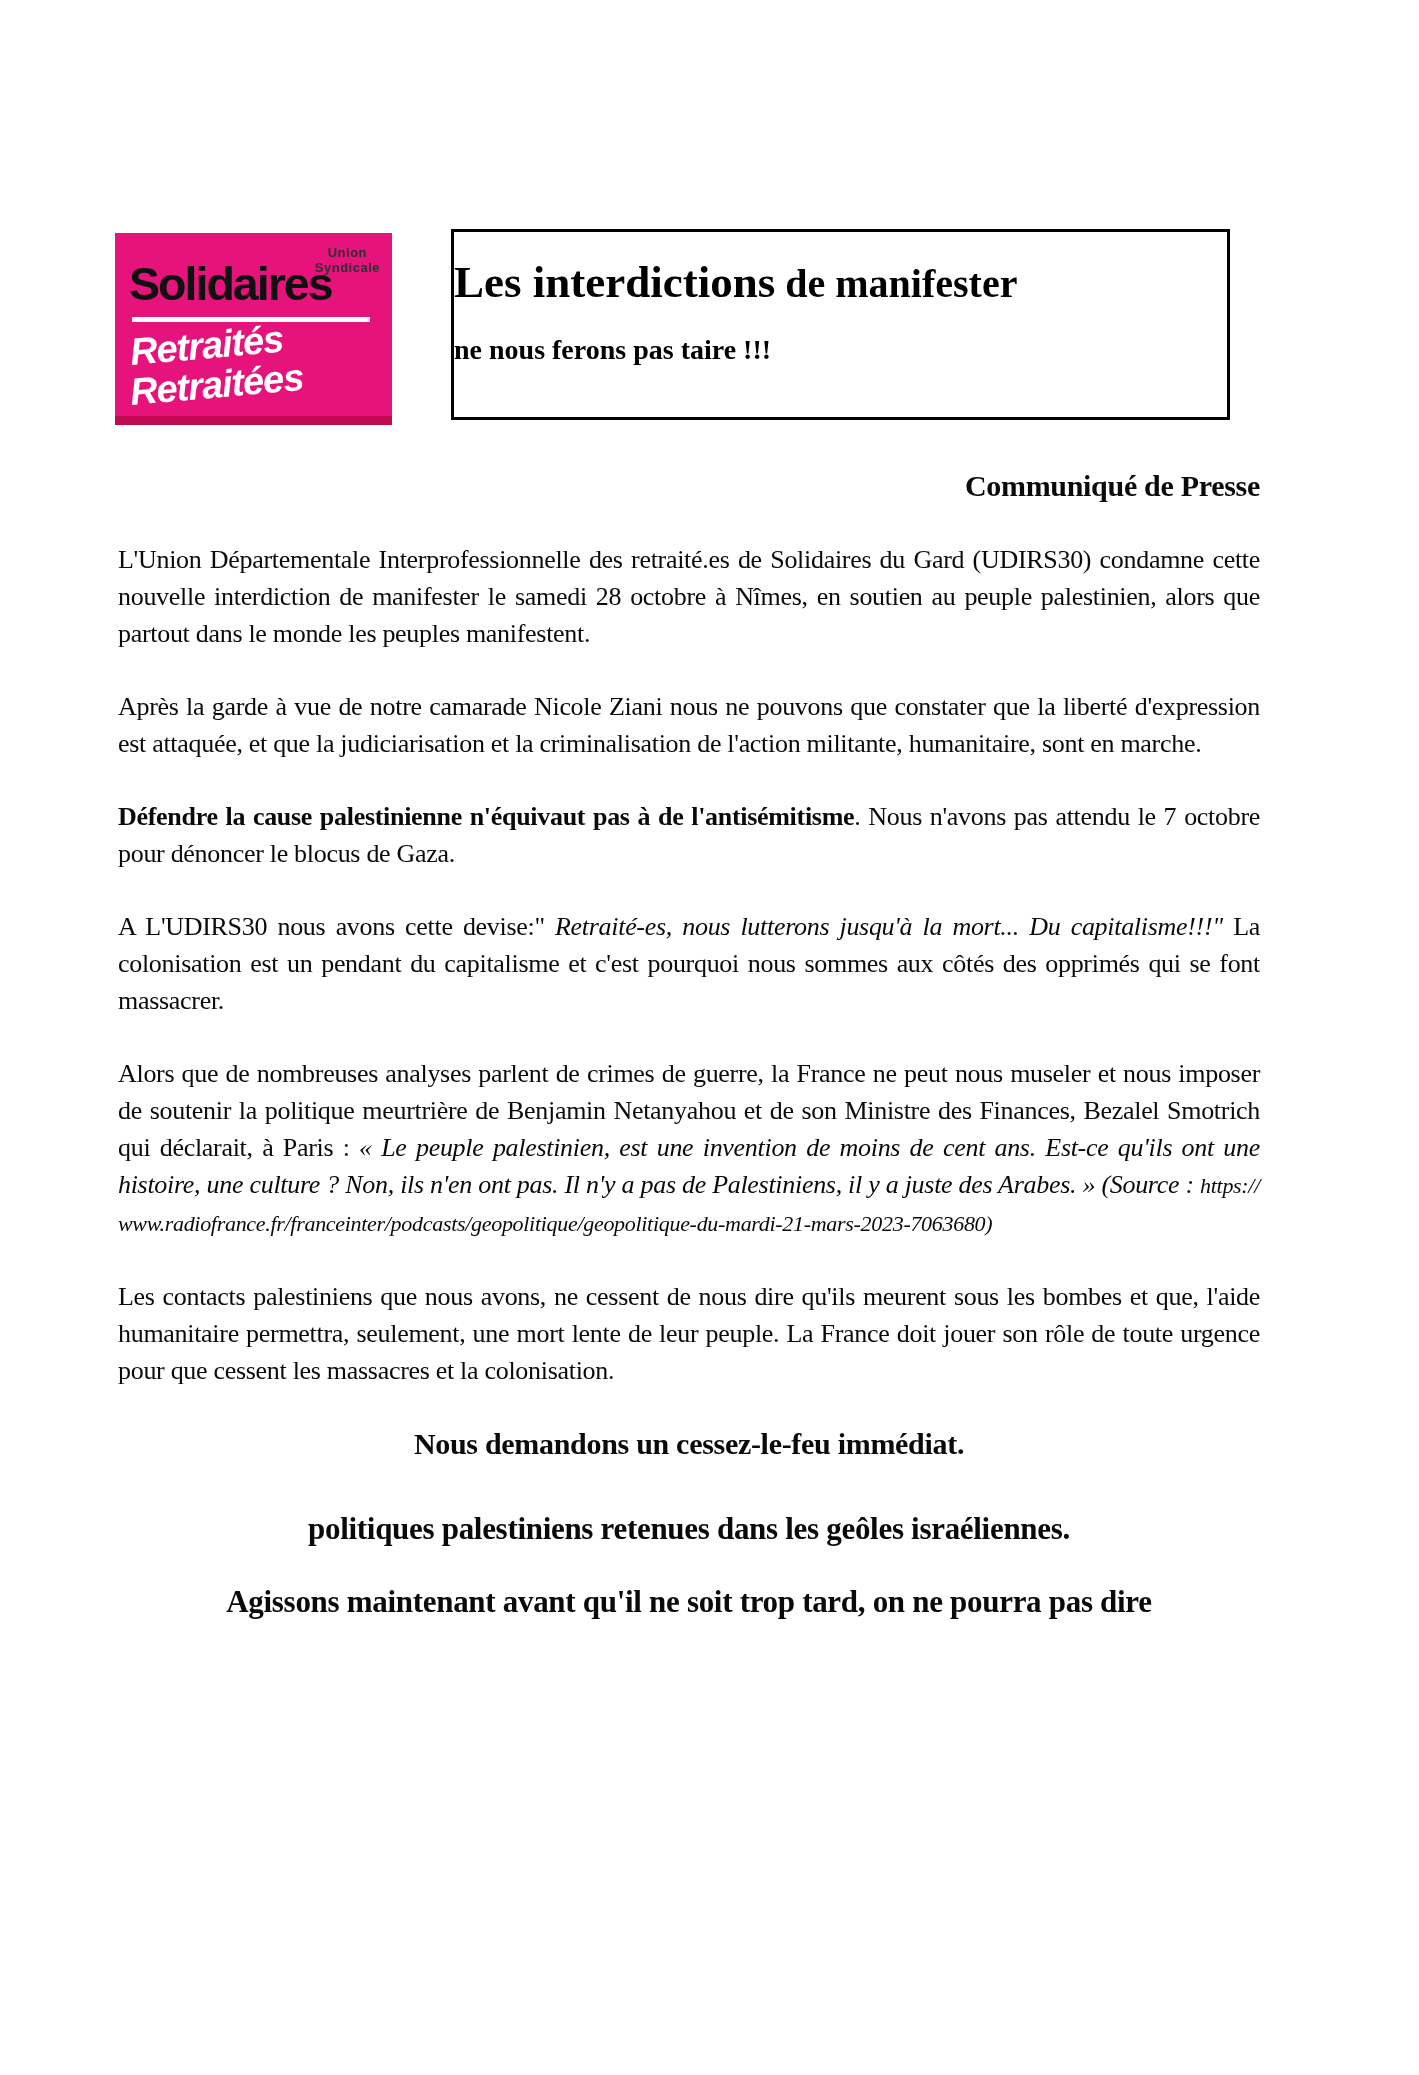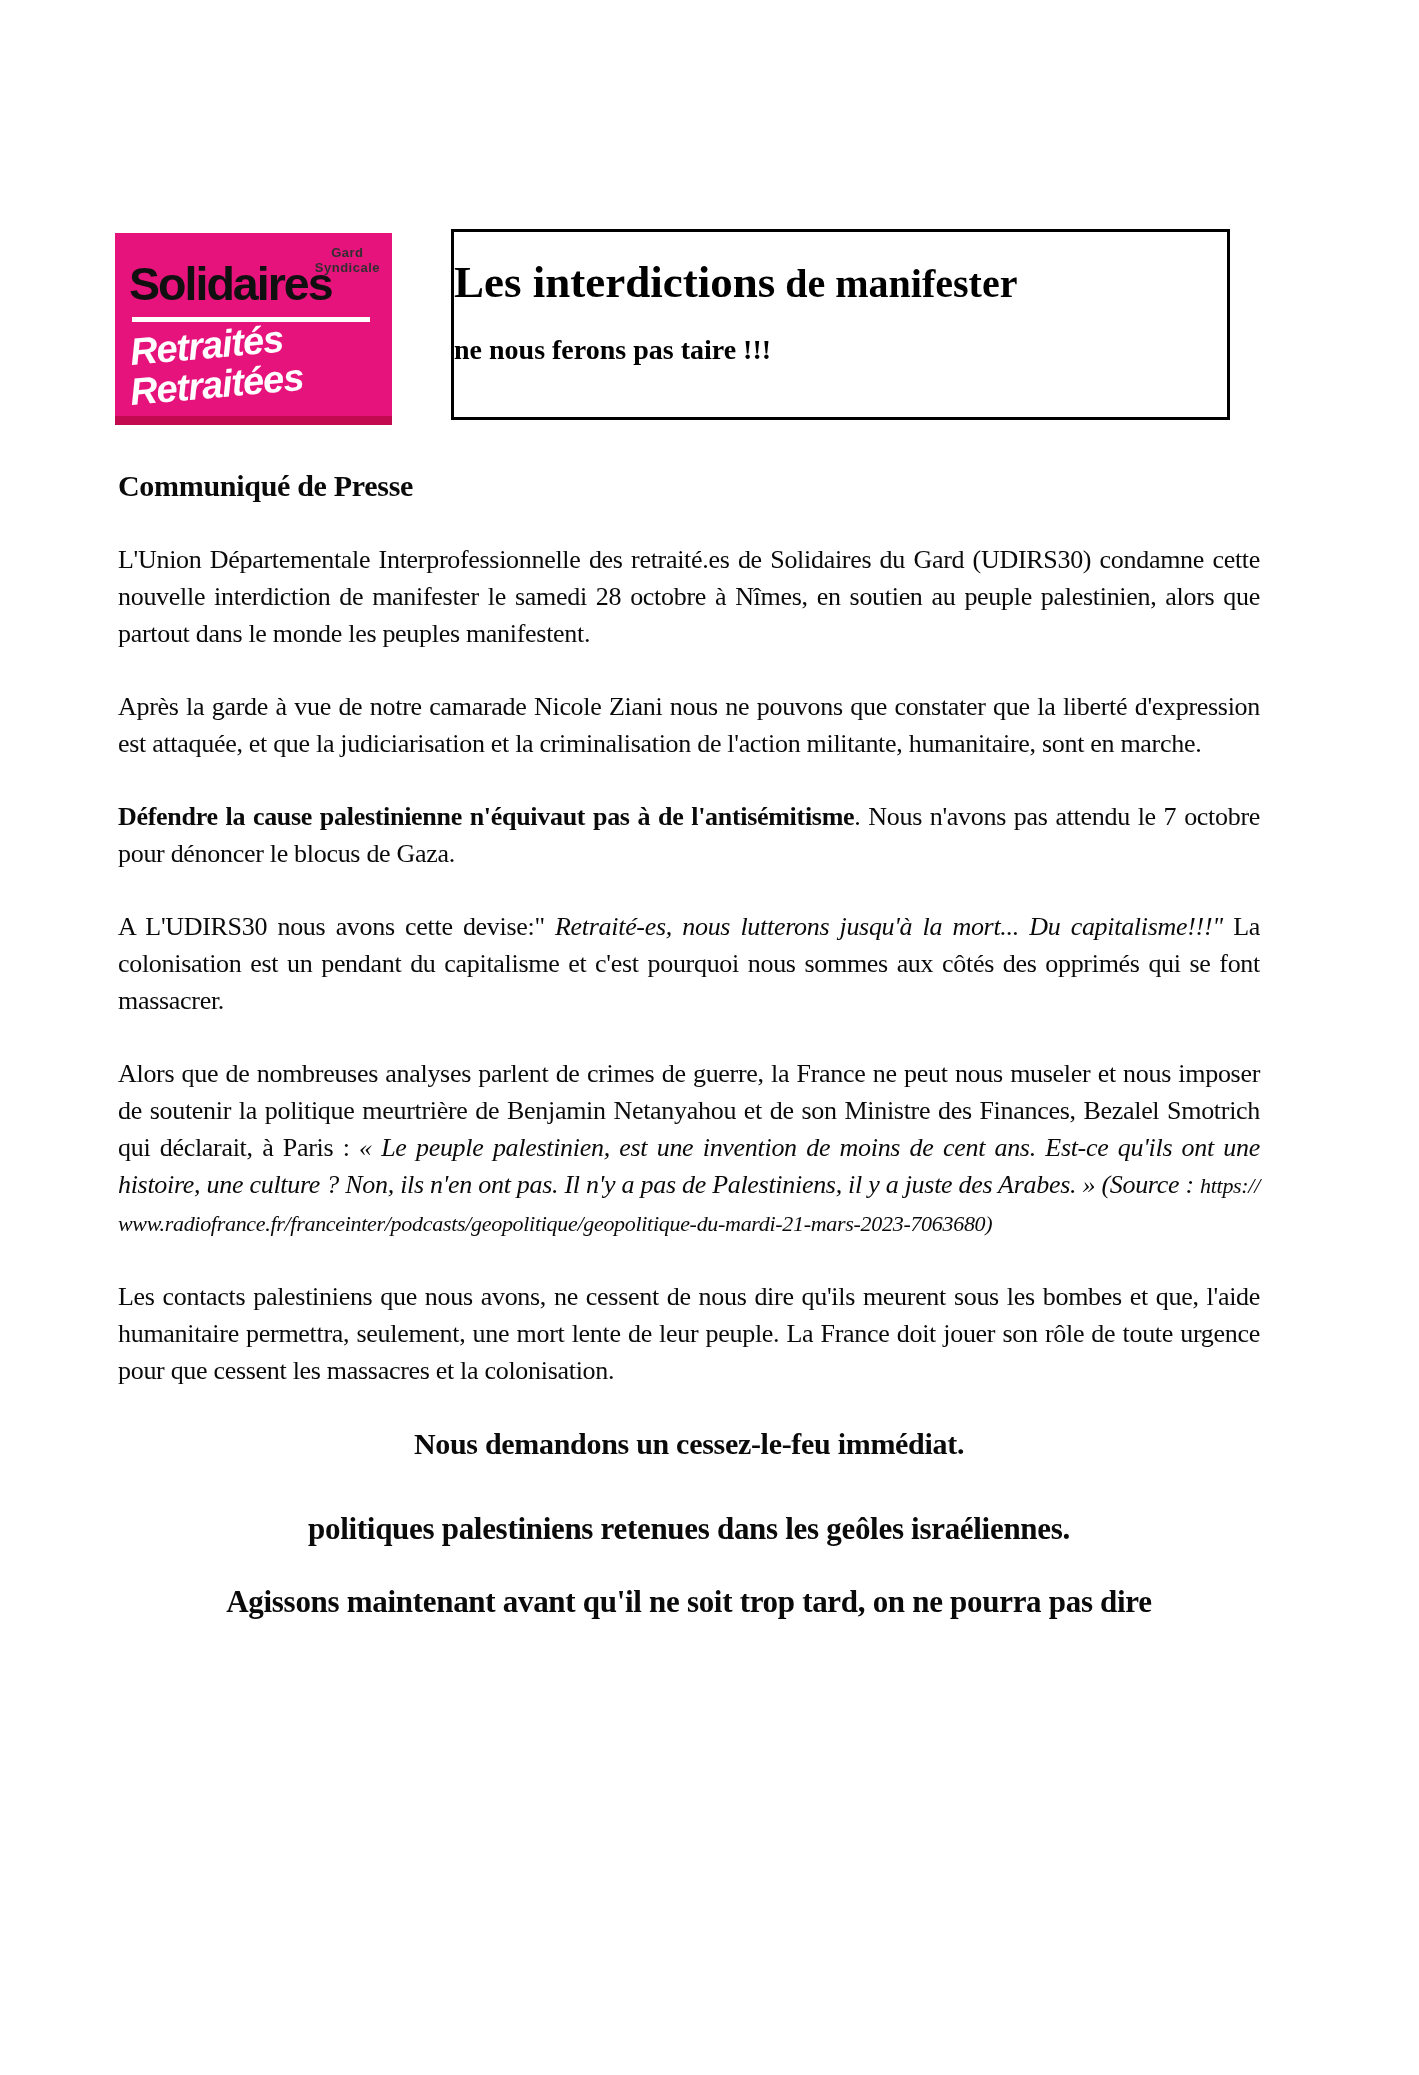--- a/index.html
+++ b/index.html
@@ -64,21 +64,21 @@
   .title-line1 { font-size:45px; line-height:52px; }
   .title-line1 .smaller { font-size:40px; }
   .title-line2 { font-size:28px; line-height:48px; margin-top:16px; }
 
   
   .content {
     position:absolute; left:118px; top:468px; width:1142px;
     font-size:26px; line-height:37px; letter-spacing:-0.3px;
   }
   .press-heading {
-    text-align:left; font-weight:bold; font-size:30px; line-height:35px;
+    text-align:right; font-weight:bold; font-size:30px; line-height:35px;
     margin:0 0 38px 0;
   }
   .content p {
     margin:0 0 36px 0;
     text-align:justify;
   }
   .b { font-weight:bold; }
   .i { font-style:italic; }
   .url { font-style:italic; font-size:22px; word-break:break-all; }
 
@@ -95,21 +95,21 @@
     text-align:right !important; font-size:28px; margin:0 !important;
   }
 </style>
 </head>
 <body>
 
 <div class="page">
 
   <div class="logo">
     <div class="logo-union">
-      <span>Gard</span>
+      <span>Union</span>
       <span>Syndicale</span>
     </div>
     <div class="logo-brand">Solidaires</div>
     <div class="logo-underline"></div>
     <div class="logo-white logo-r1">Retraités</div>
     <div class="logo-white logo-r2">Retraitées</div>
     <div class="logo-strip"></div>
   </div>
 
   <div class="title-box">

